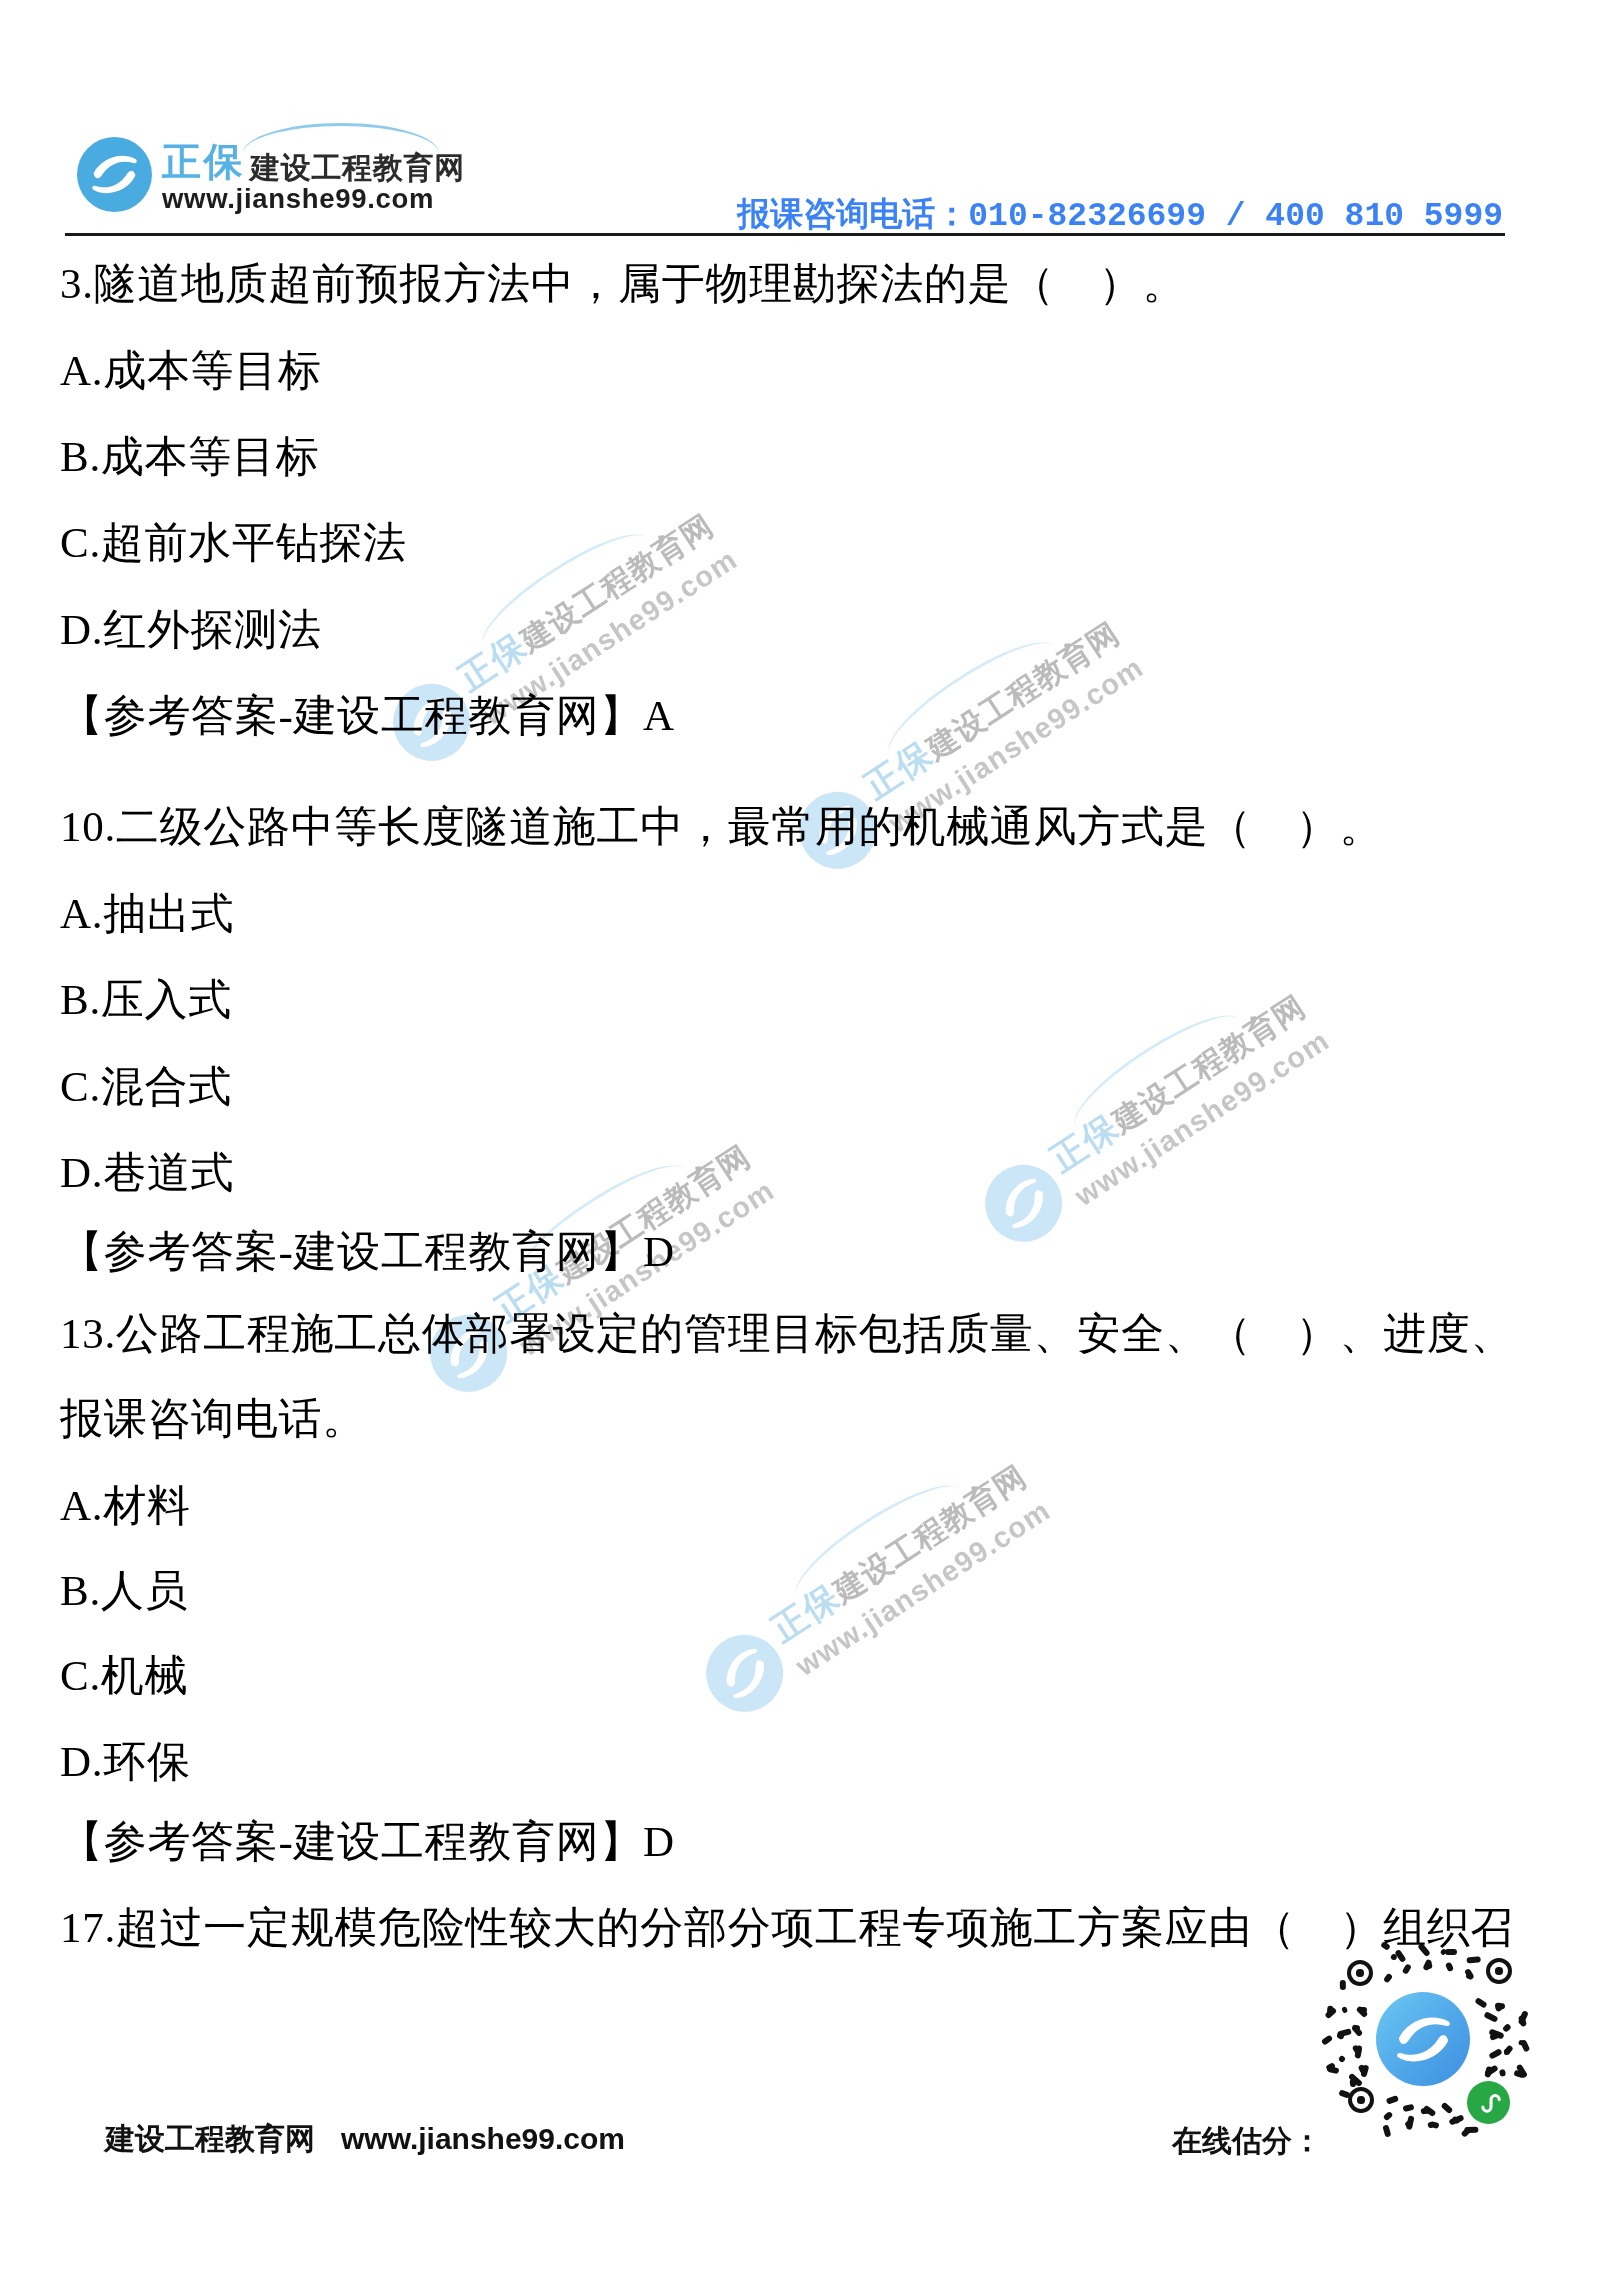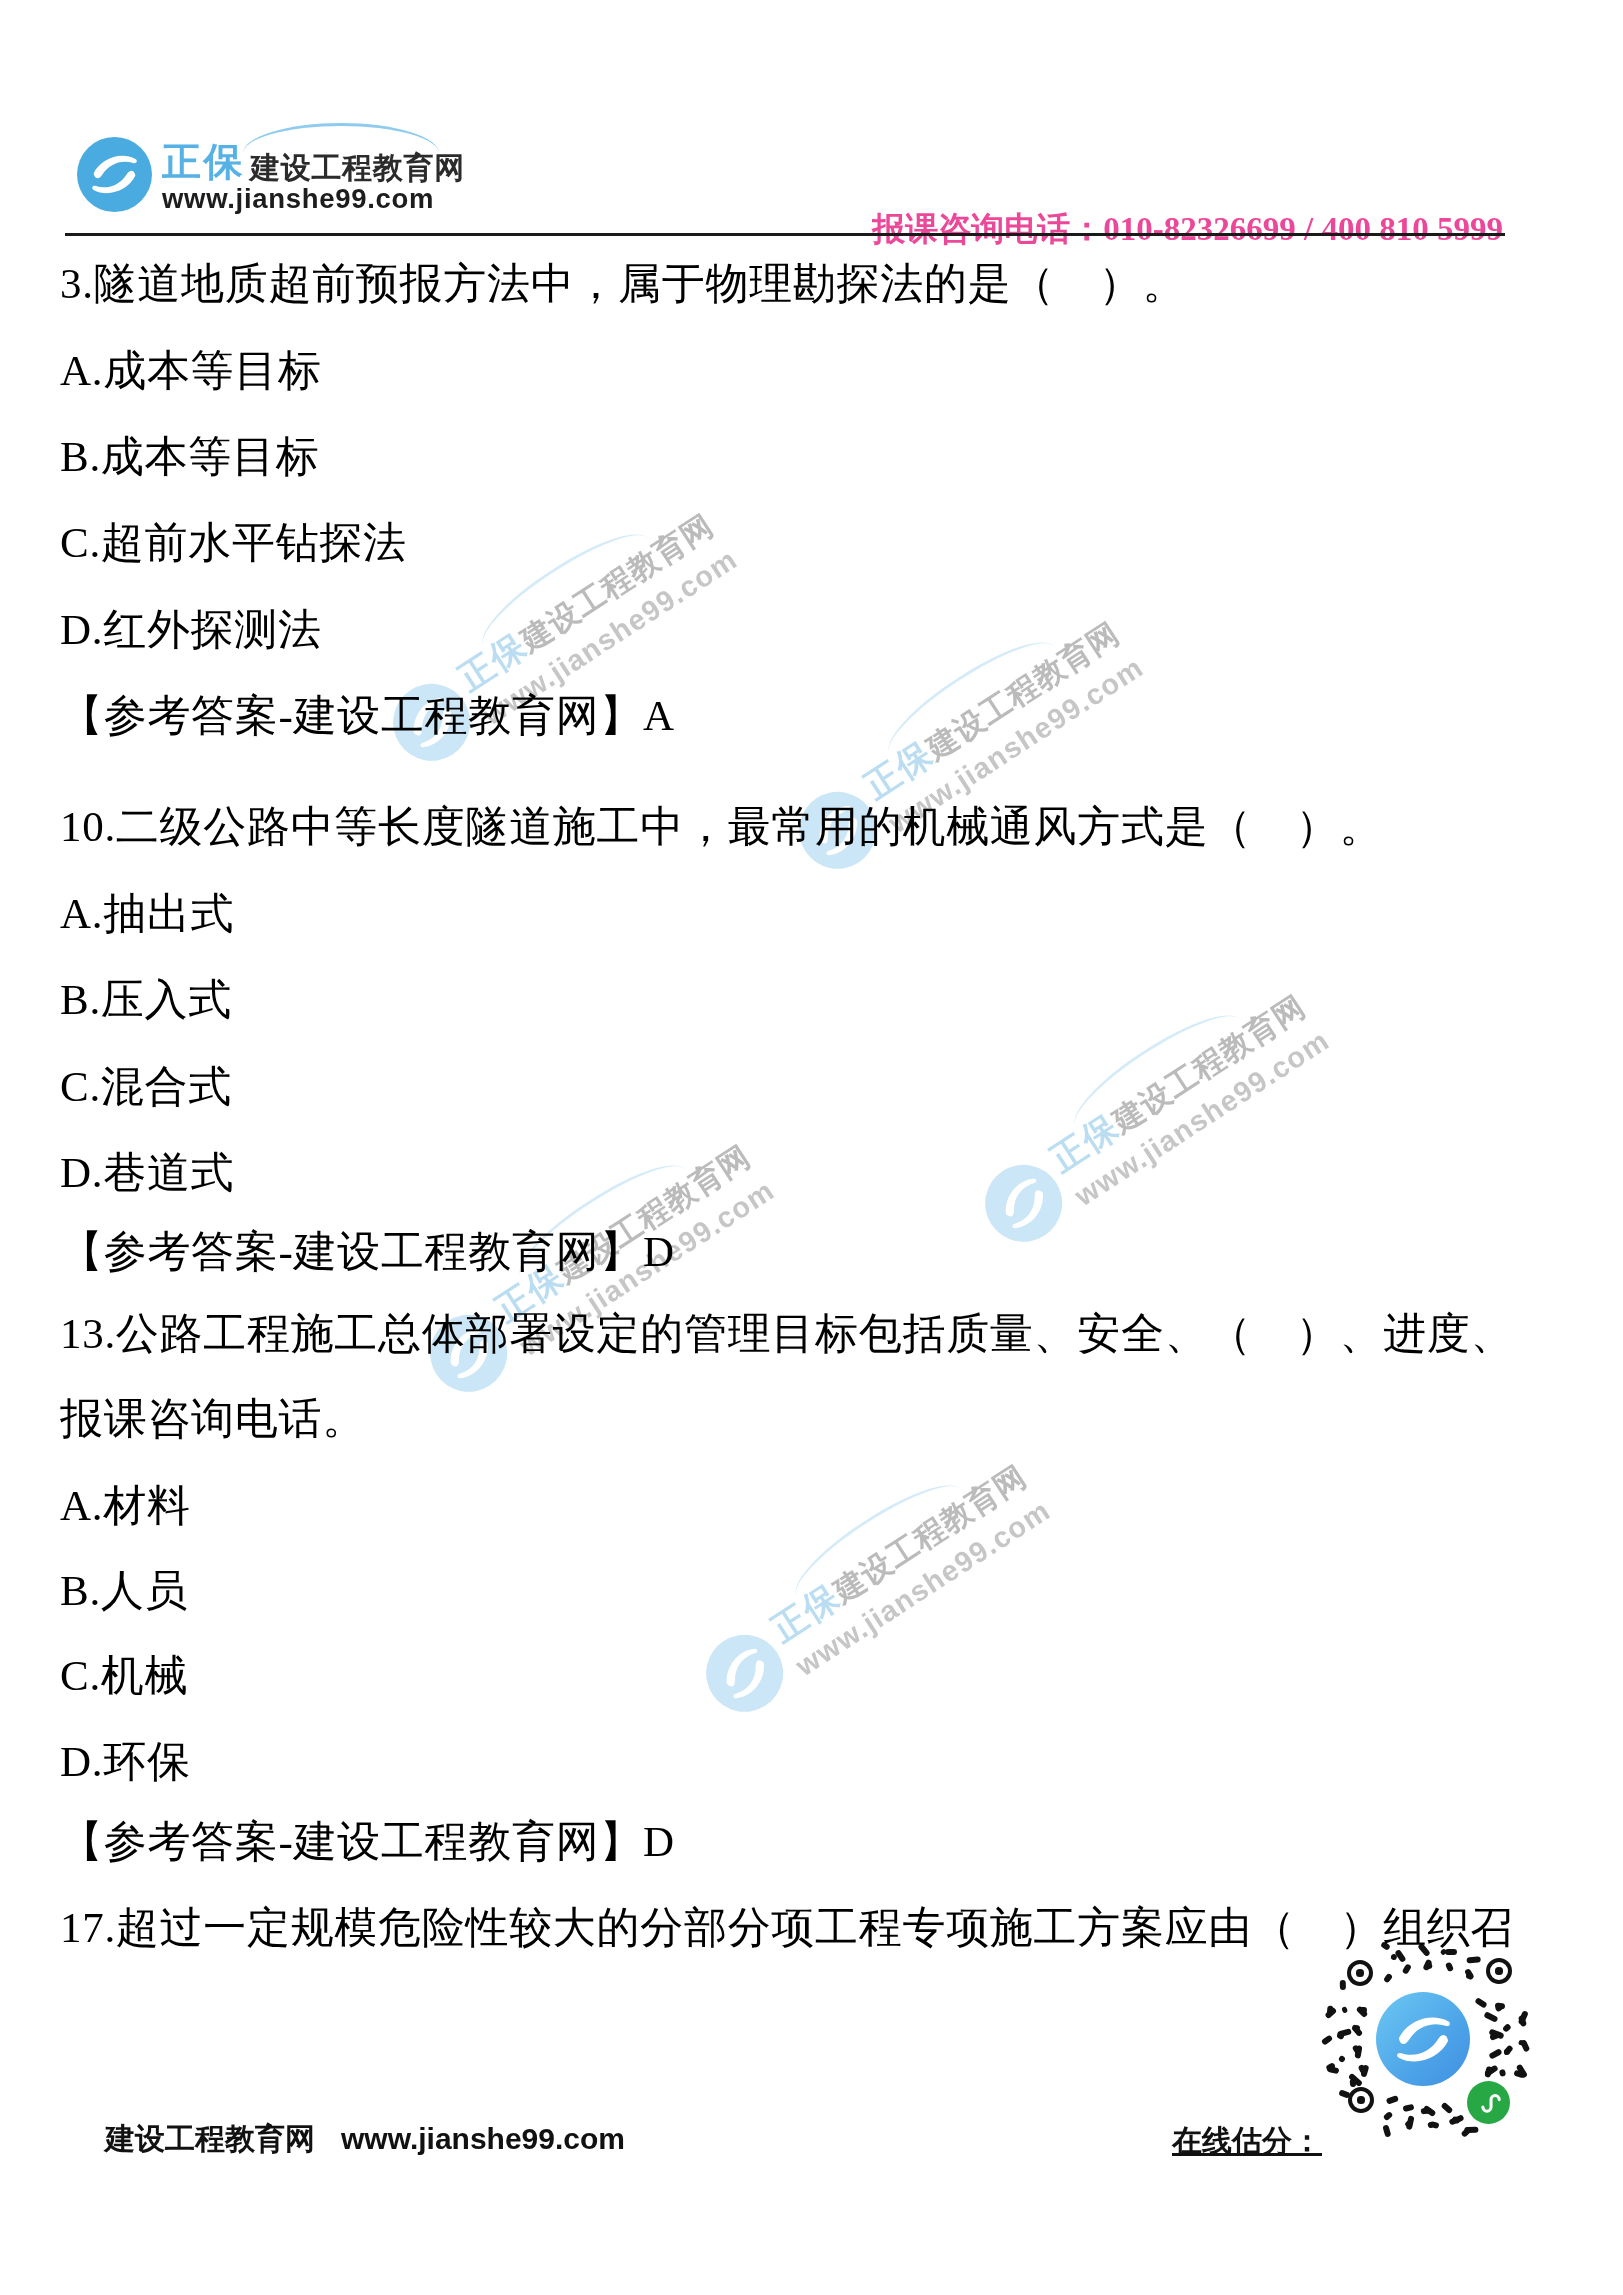--- a/index.html
+++ b/index.html
@@ -31,22 +31,22 @@
     position:absolute;left:243px;top:123px;width:196px;height:27.5px;
     border-top:3.9px solid #8ecbec;border-radius:50% 50% 0 0 / 100% 100% 0 0;
   }
   .brand-url{
     position:absolute;left:162px;top:183px;
     font-family:"Liberation Sans","DejaVu Sans",sans-serif;
     font-weight:bold;font-size:27.5px;color:#1d1d1d;letter-spacing:0.7px;
   }
   .phone{
     position:absolute;right:120px;top:192px;
-    font-family:Liberation Serif, serif;
-    font-weight:bold;font-size:33px;color:#ec4899;margin-top:15px;
+    font-family:Liberation Mono, monospace;
+    font-weight:bold;font-size:33px;color:#3b82f6;
   }
   .header-rule{
     position:absolute;left:65px;top:233px;width:1440px;height:2.6px;background:#1a1a1a;
   }
   
   #wm-layer{position:absolute;inset:0;z-index:1;}
   .wm{
     position:absolute;width:406px;height:157px;
     transform:rotate(-33deg);
     display:flex;align-items:flex-end;gap:9.2px;
@@ -77,21 +77,21 @@
   
   .footer-left{
     position:absolute;left:105px;top:2119px;z-index:3;
     font-family:"Liberation Sans","DejaVu Sans",sans-serif;
     font-weight:bold;font-size:30px;color:#111;
   }
   .footer-left .site{margin-right:26px;}
   .footer-score{
     position:absolute;left:1172px;top:2121px;z-index:3;
     font-family:"Liberation Sans","DejaVu Sans",sans-serif;
-    font-weight:bold;font-size:30px;color:#111;text-decoration:underline;
+    font-weight:bold;font-size:30px;color:#111;
   }
   
   .qr{position:absolute;left:1313px;top:1923px;width:223px;height:223px;z-index:2;}
   .qr-dash{
     position:absolute;height:5.9px;border-radius:3.3px;background:#121212;
   }
   .qr-bullseye{
     position:absolute;width:26px;height:26px;border:4.6px solid #121212;border-radius:50%;
     display:flex;align-items:center;justify-content:center;box-sizing:border-box;
   }

